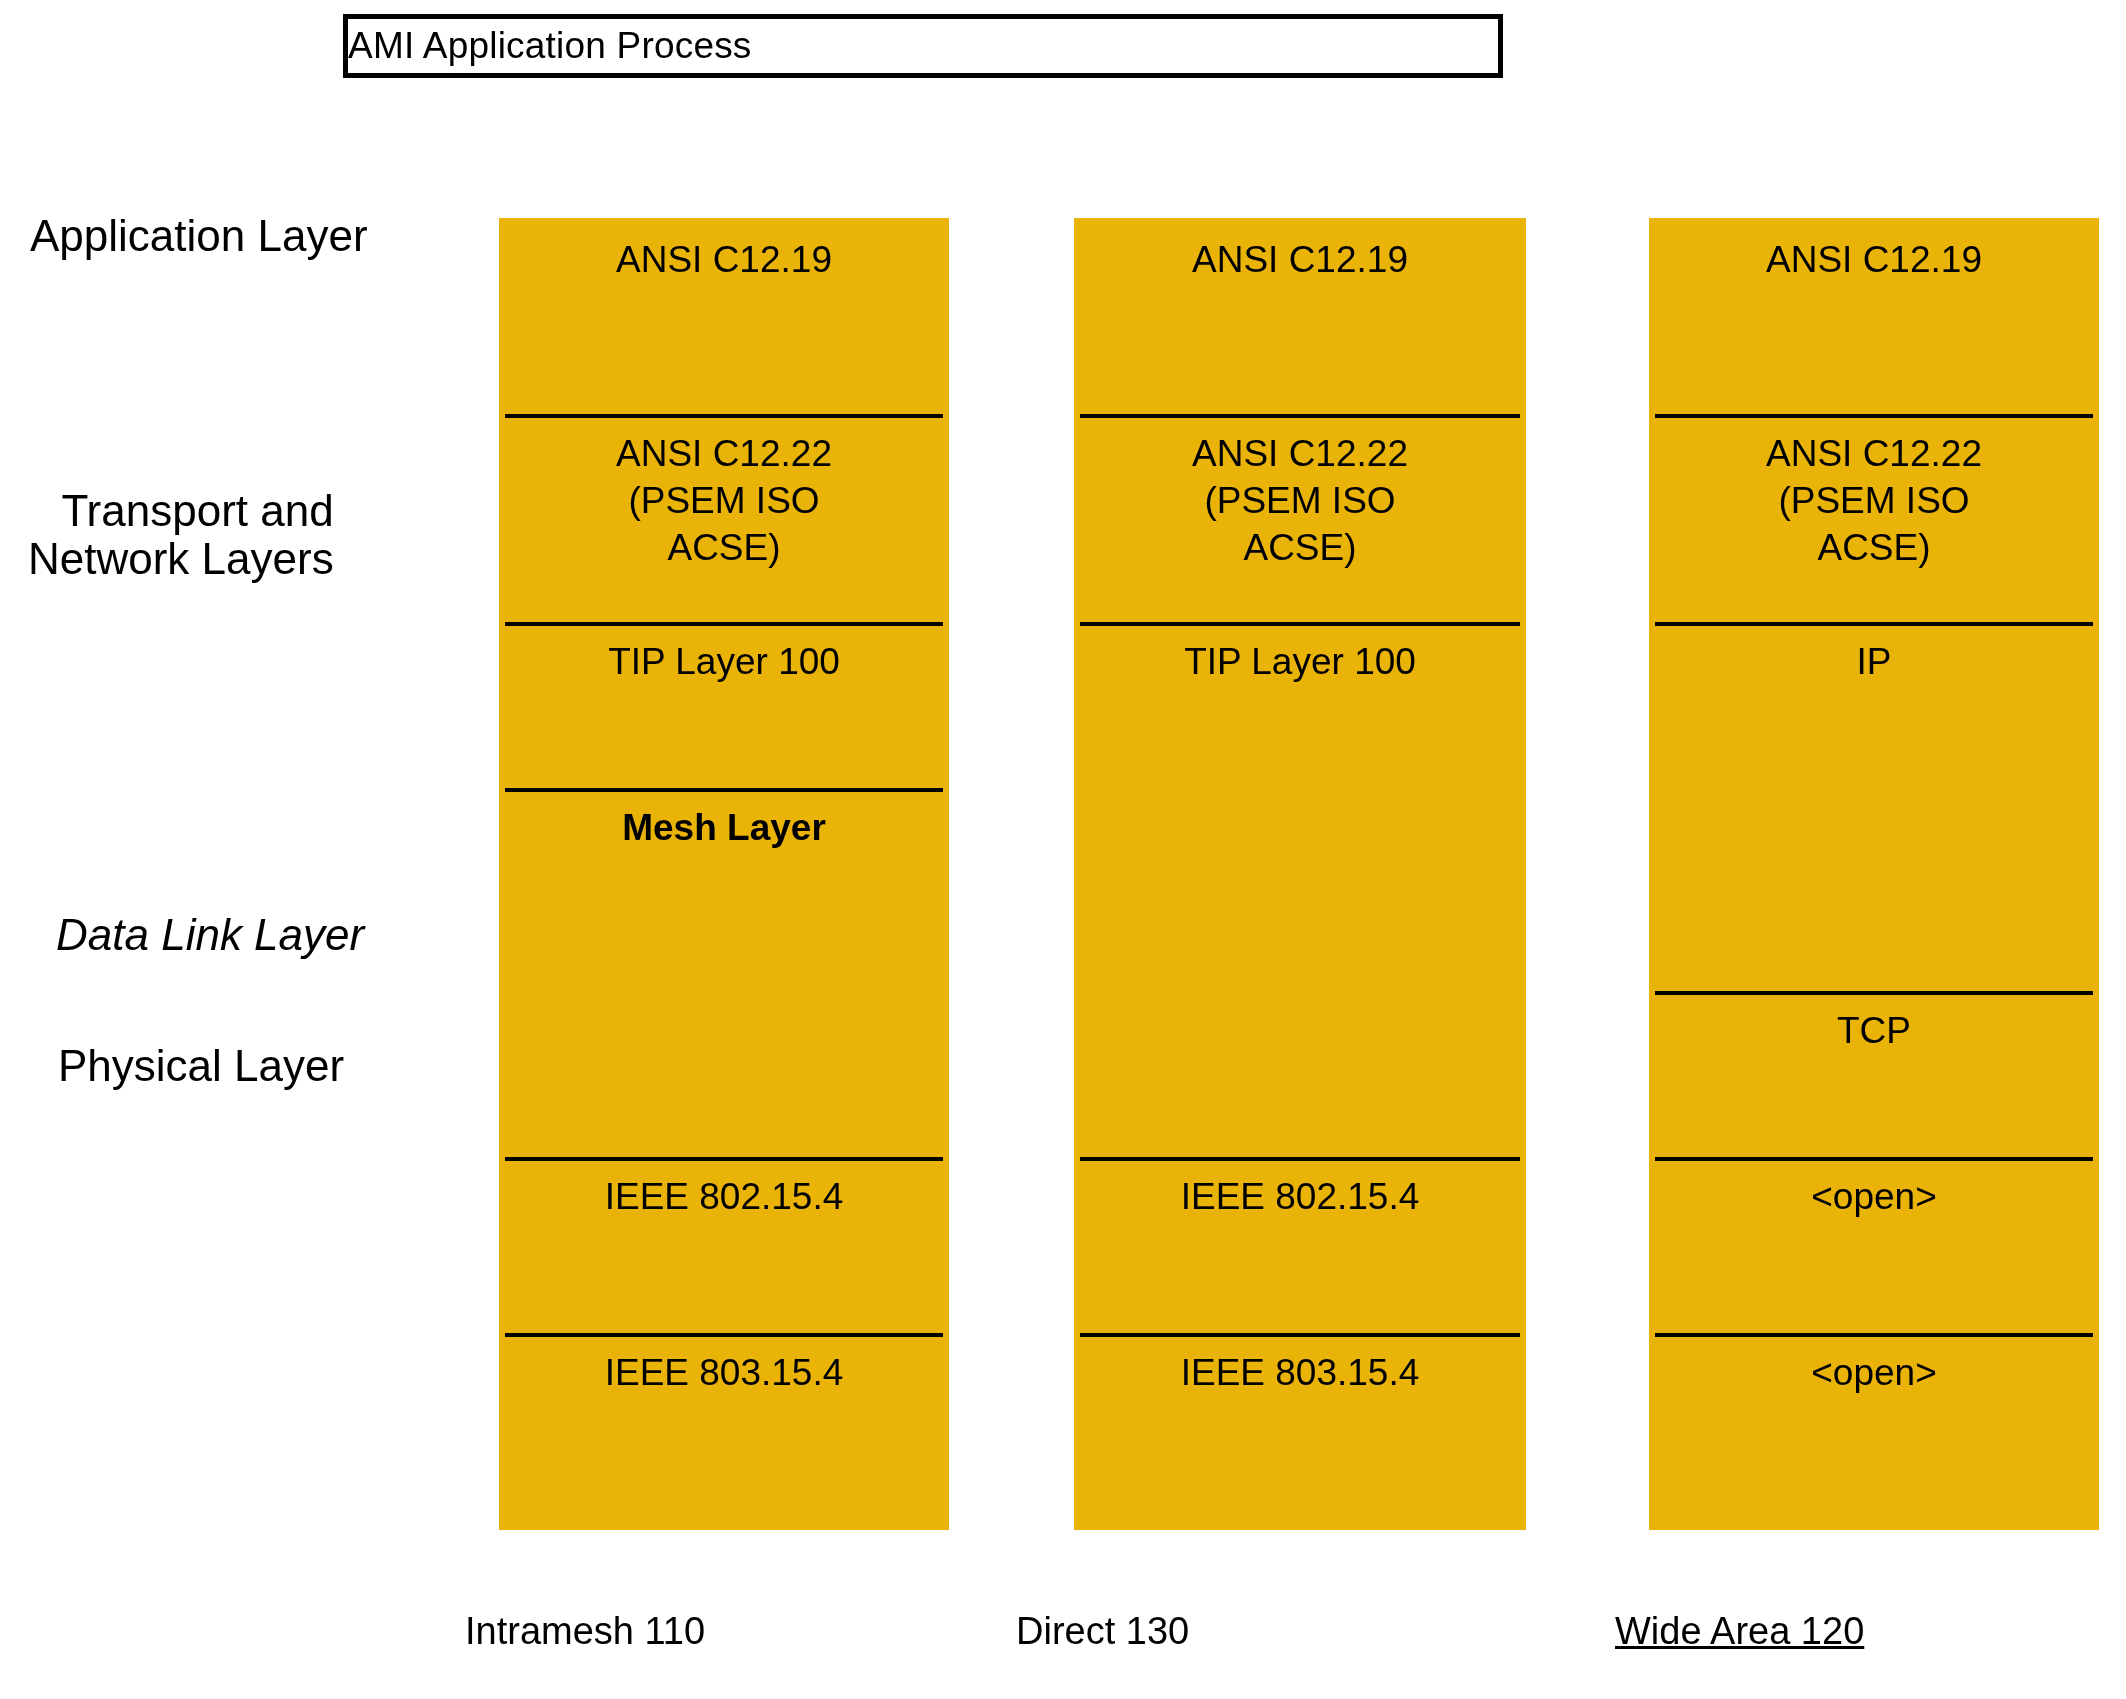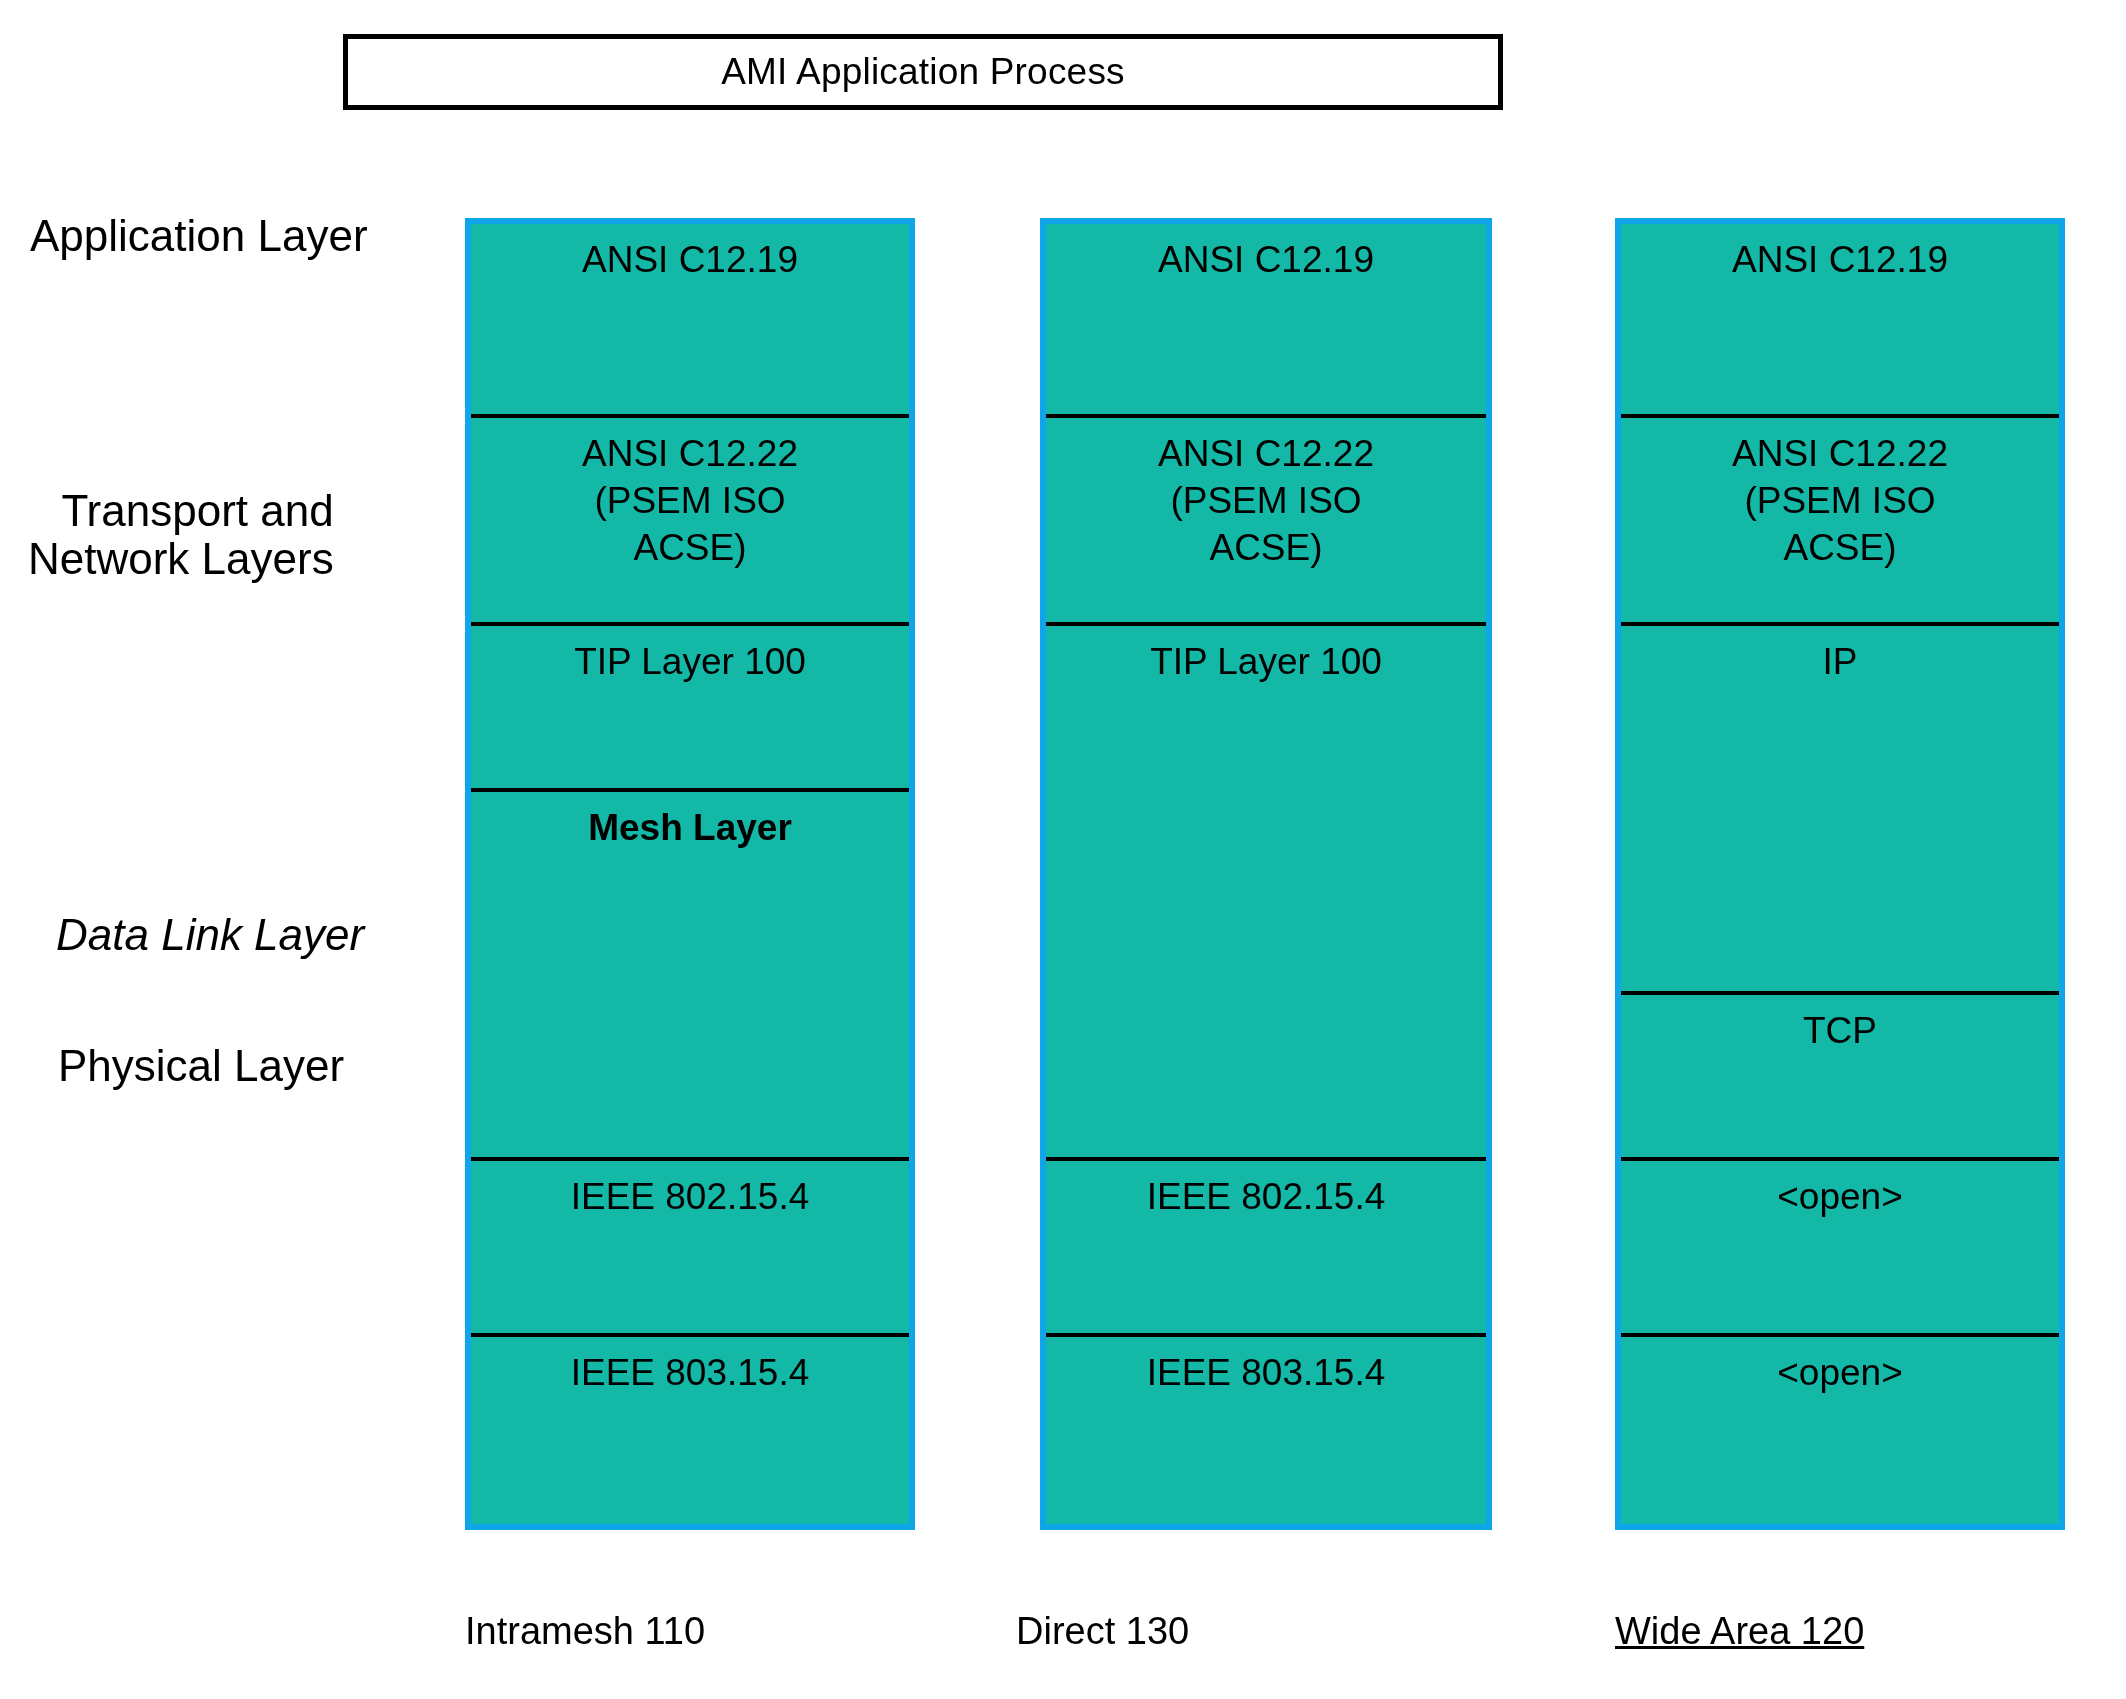--- a/index.html
+++ b/index.html
@@ -16,28 +16,27 @@
     width: 2126px;
     height: 1699px;
     background: #ffffff;
     overflow: hidden;
   }
 
   
   .process-box {
     position: absolute;
     left: 343px;
-    top: 34px;
+    top: 14px;
     width: 1160px;
-    height: 76px;
+    height: 64px;
     border: 5px solid #000000;
     box-sizing: border-box;
     display: flex;
     align-items: center;
-    justify-content: center;
   }
   .process-box .label {
     font-size: 37px;
     letter-spacing: 0.2px;
     white-space: nowrap;
   }
 
   
   .layer-caption {
     position: absolute;
@@ -49,25 +48,26 @@
   #cap-application { left: 30px;  top: 212px; }
   #cap-transport   { left: 28px;  top: 487px; }
   #cap-datalink    { left: 56px;  top: 911px; font-style: italic; }
   #cap-physical    { left: 58px;  top: 1042px; }
 
   
   .stack {
     position: absolute;
     top: 218px;
     height: 1312px;
-    border: 6px solid #0ea5e9;
+    border: 6px solid #eab308;
     box-sizing: border-box;
-    background: #14b8a6;
+    background: #eab308;
     display: flex;
     flex-direction: column;
+    margin-left: 34px;
   }
   #stack-0 { left: 465px;  width: 450px; }
   #stack-1 { left: 1040px; width: 452px; }
   #stack-2 { left: 1615px; width: 450px; }
 
   .cell {
     position: relative;
     box-sizing: border-box;
     border-bottom: 4px solid #000000;
     display: block;

